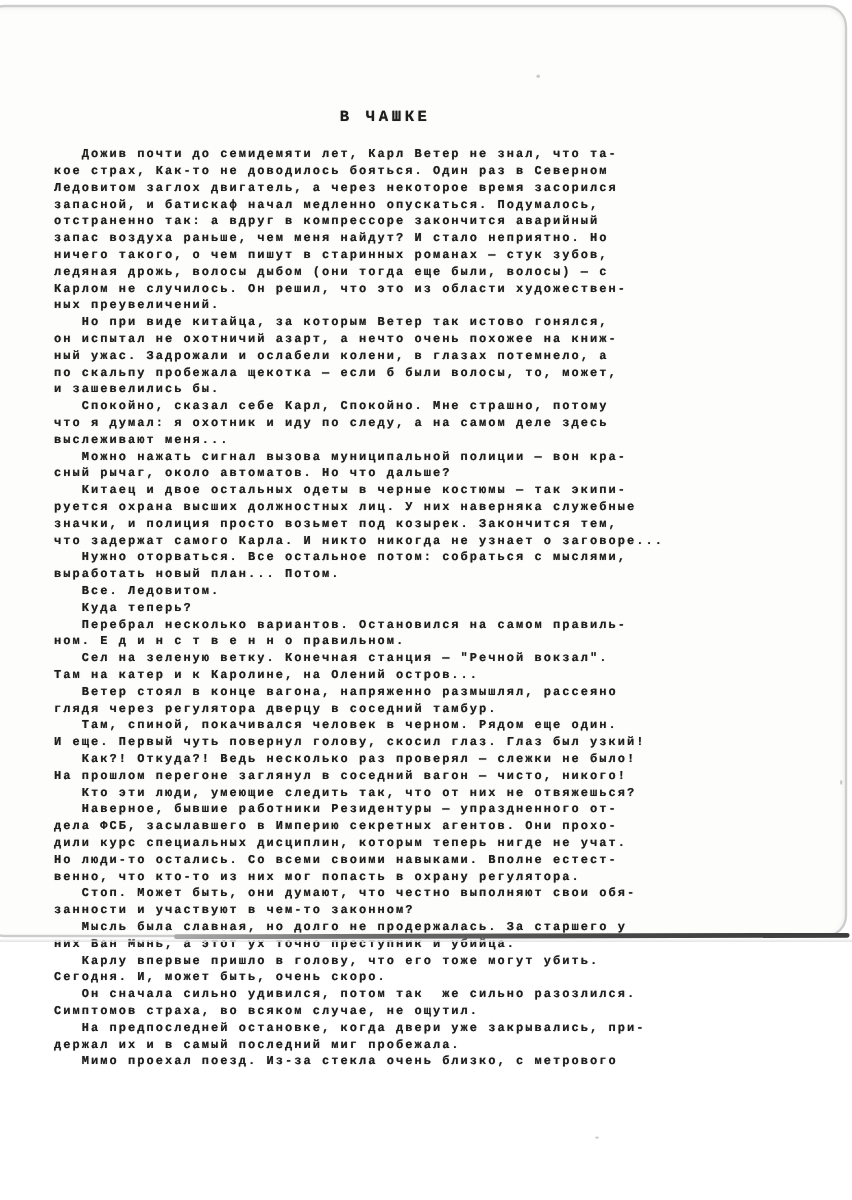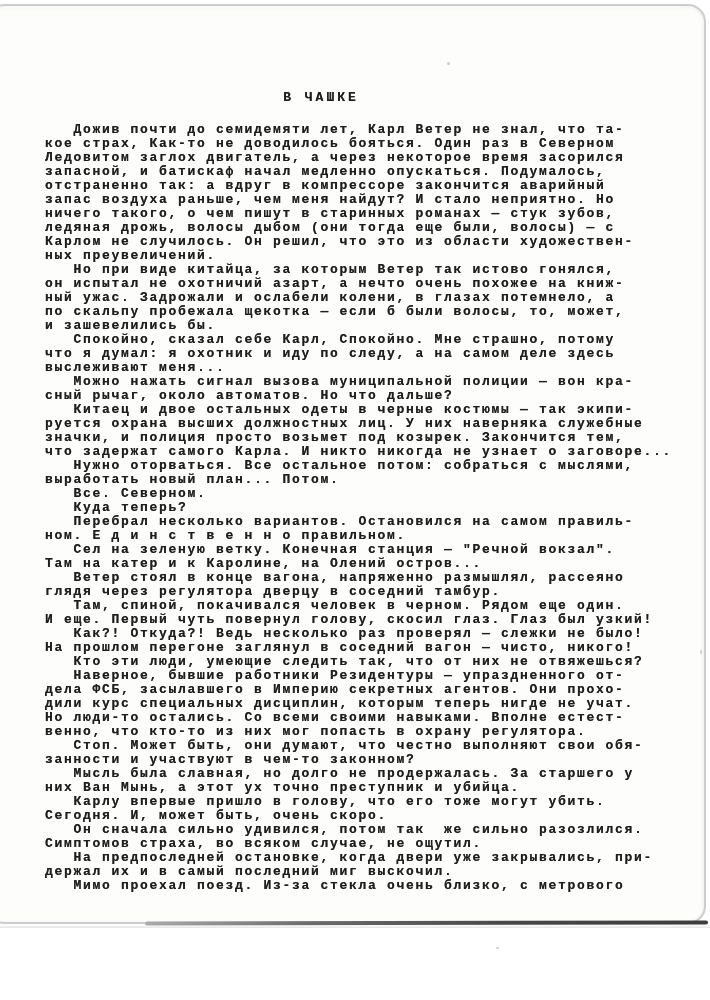--- a/index.html
+++ b/index.html
@@ -9,21 +9,21 @@
   }
   * { box-sizing: border-box; }
   html, body {
     margin: 0; padding: 0;
     width: 710px; height: 1000px;
     background: #ffffff;
     overflow: hidden;
   }
   .scan {
     position: relative;
-    width: 710px; height: 928px;
+    width: 710px; height: 785px;
     font-family: "Liberation Mono", "DejaVu Sans Mono", monospace;
     color: var(--ink);
   }
   
   .sheet {
     position: absolute;
     top: 4px; left: -14px; right: 4px; bottom: 4px;
     background: var(--paper);
     border: 2px solid var(--edge);
     border-radius: 18px;
@@ -54,21 +54,21 @@
     font-weight: 700;
     line-height: 14px;
     letter-spacing: 3px;
     text-align: center;
     padding-right: 88px;
     margin: 0 0 18px 0;
     text-shadow: 0 0 0.6px rgba(25,25,25,0.75);
     white-space: pre;
   }
   .text {
-    font-size: 13px;
+    font-size: 10px;
     font-weight: 700;
     line-height: 14px;
     letter-spacing: 1.7px;
     text-shadow: 0 0 0.6px rgba(25,25,25,0.7);
   }
   .para {
     margin: 0;
     white-space: pre;
   }
   .speck {
@@ -109,21 +109,21 @@
 что я думал: я охотник и иду по следу, а на самом деле здесь
 выслеживают меня...</div>
         <div class="para">   Можно нажать сигнал вызова муниципальной полиции — вон кра-
 сный рычаг, около автоматов. Но что дальше?</div>
         <div class="para">   Китаец и двое остальных одеты в черные костюмы — так экипи-
 руется охрана высших должностных лиц. У них наверняка служебные
 значки, и полиция просто возьмет под козырек. Закончится тем,
 что задержат самого Карла. И никто никогда не узнает о заговоре...</div>
         <div class="para">   Нужно оторваться. Все остальное потом: собраться с мыслями,
 выработать новый план... Потом.</div>
-        <div class="para">   Все. Северном.</div>
+        <div class="para">   Все. Ледовитом.</div>
         <div class="para">   Куда теперь?</div>
         <div class="para">   Перебрал несколько вариантов. Остановился на самом правиль-
 ном. Е д и н с т в е н н о правильном.</div>
         <div class="para">   Сел на зеленую ветку. Конечная станция — "Речной вокзал".
 Там на катер и к Каролине, на Олений остров...</div>
         <div class="para">   Ветер стоял в конце вагона, напряженно размышлял, рассеяно
 глядя через регулятора дверцу в соседний тамбур.</div>
         <div class="para">   Там, спиной, покачивался человек в черном. Рядом еще один.
 И еще. Первый чуть повернул голову, скосил глаз. Глаз был узкий!</div>
         <div class="para">   Как?! Откуда?! Ведь несколько раз проверял — слежки не было!
@@ -136,21 +136,21 @@
 венно, что кто-то из них мог попасть в охрану регулятора.</div>
         <div class="para">   Стоп. Может быть, они думают, что честно выполняют свои обя-
 занности и участвуют в чем-то законном?</div>
         <div class="para">   Мысль была славная, но долго не продержалась. За старшего у
 них Ван Мынь, а этот ух точно преступник и убийца.</div>
         <div class="para">   Карлу впервые пришло в голову, что его тоже могут убить.
 Сегодня. И, может быть, очень скоро.</div>
         <div class="para">   Он сначала сильно удивился, потом так  же сильно разозлился.
 Симптомов страха, во всяком случае, не ощутил.</div>
         <div class="para">   На предпоследней остановке, когда двери уже закрывались, при-
-держал их и в самый последний миг выскочил.</div>
+держал их и в самый последний миг пробежала.</div>
         <div class="para">   Мимо проехал поезд. Из-за стекла очень близко, с метрового</div>
       </div>
   </div>
 
   <div class="speck s1"></div>
   <div class="speck s2"></div>
   <div class="speck s3"></div>
 
   <div class="bottom-fade"></div>
   <div class="bottom-edge-line"></div>

